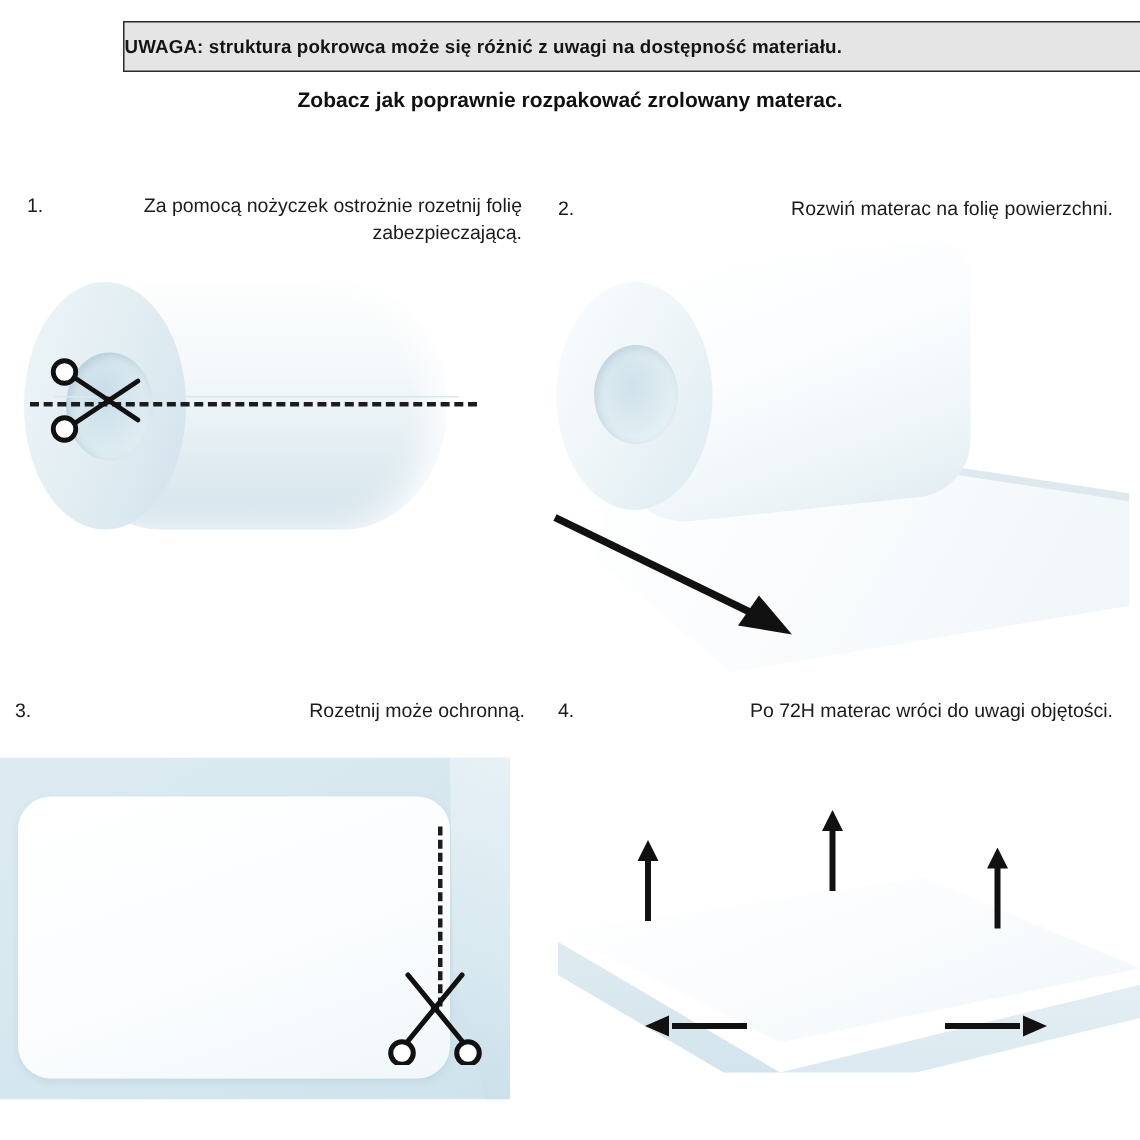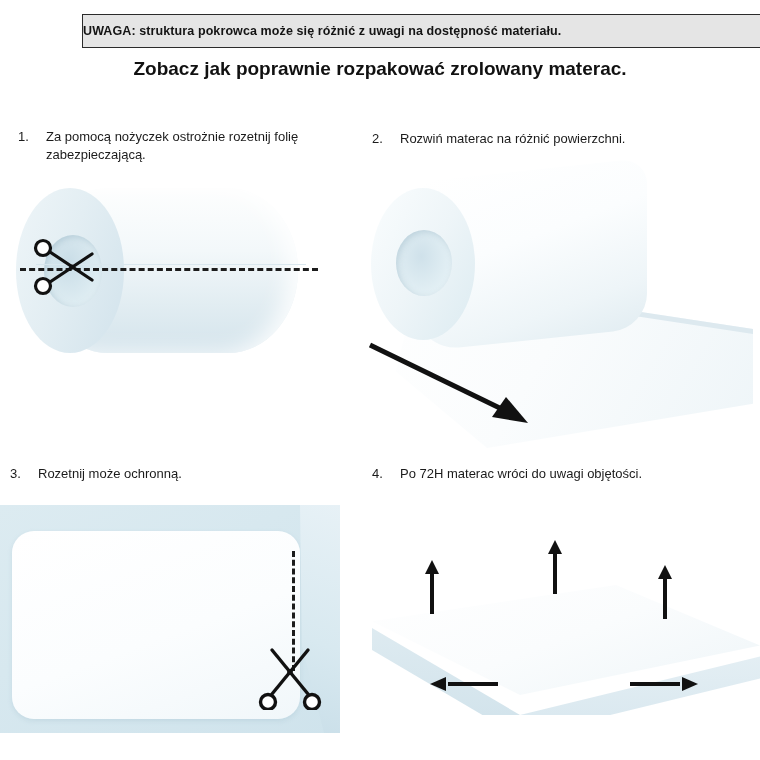--- a/index.html
+++ b/index.html
@@ -38,21 +38,21 @@
     white-space: nowrap;
   }
 
   
   #main-heading {
     position: absolute;
     left: 0;
     top: 58px;
     width: 760px;
     text-align: center;
-    font-size: 19px;
+    font-size: 14px;
     font-weight: bold;
     color: #111111;
   }
 
   
   .step-caption {
     position: absolute;
     font-size: 13px;
     line-height: 1.35;
     color: #1b1b1b;
@@ -60,20 +60,21 @@
   .step-caption .num {
     position: absolute;
     left: 0;
     top: 0;
     width: 26px;
     text-align: left;
   }
   .step-caption .txt {
     display: block;
     margin-left: 28px;
+    text-align: right;
   }
 
   #caption-1 { left: 18px;  top: 128px; width: 330px; }
   #caption-2 { left: 372px; top: 130px; width: 370px; }
   #caption-3 { left: 10px;  top: 465px; width: 340px; }
   #caption-4 { left: 372px; top: 465px; width: 370px; }
 
   
   .panel { position: absolute; }
 
@@ -298,21 +299,21 @@
 
 <div id="main-heading">Zobacz jak poprawnie rozpakować zrolowany materac.</div>
 
 <div class="step-caption" id="caption-1">
   <span class="num">1.</span>
   <span class="txt">Za pomocą nożyczek ostrożnie rozetnij folię zabezpieczającą.</span>
 </div>
 
 <div class="step-caption" id="caption-2">
   <span class="num">2.</span>
-  <span class="txt">Rozwiń materac na różnić powierzchni.</span>
+  <span class="txt">Rozwiń materac na folię powierzchni.</span>
 </div>
 
 <div class="step-caption" id="caption-3">
   <span class="num">3.</span>
   <span class="txt">Rozetnij może ochronną.</span>
 </div>
 
 <div class="step-caption" id="caption-4">
   <span class="num">4.</span>
   <span class="txt">Po 72H materac wróci do uwagi objętości.</span>

